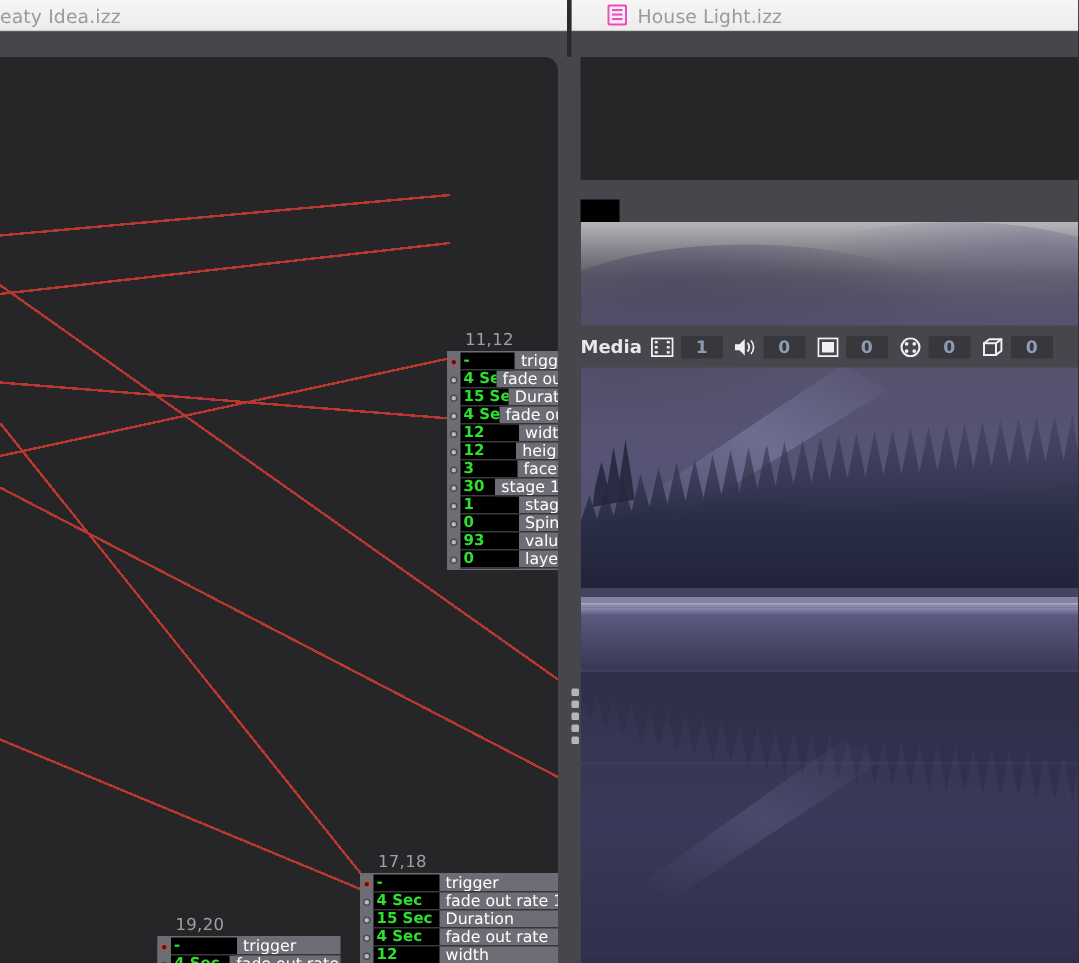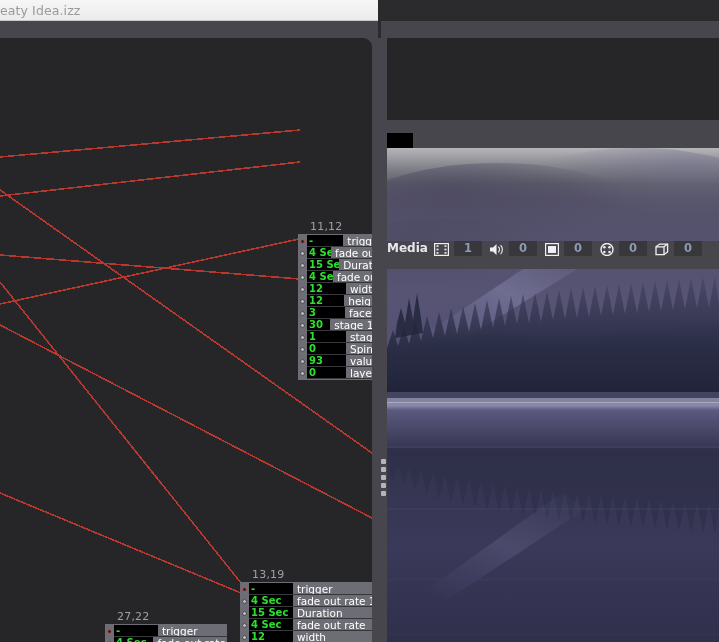--- a/index.html
+++ b/index.html
@@ -116,21 +116,21 @@
 
   
   .r-body{position:absolute;top:21px;left:0;width:338px;height:621px;background:#46464c;}
   .r-strip-a{position:absolute;top:0;left:0;width:338px;height:17px;background:#46464c;}
   .r-dark-panel{position:absolute;top:17px;left:0;width:338px;height:82px;background:#262628;}
   .r-dark-left-gutter{position:absolute;top:17px;left:0;width:6px;height:82px;background:#333338;}
   .r-row-thumb{position:absolute;top:99px;left:0;width:338px;height:28px;background:#46464c;}
   .thumb-black{position:absolute;top:13px;left:5px;width:27px;height:18px;background:#000;}
   .r-mediabar{
     position:absolute;top:196px;left:0;width:338px;height:28px;
-    background:#46464c;display:flex;align-items:flex-start;margin-top:24px;
+    background:#46464c;display:flex;align-items:center;
   }
   .mb-divider{width:2px;height:13px;background:#6a6a72;margin-left:1px;margin-right:5px;}
   .mb-label{color:#e8e8ec;font-size:12px;font-weight:bold;margin-right:6px;white-space:nowrap;}
   .mb-icon{width:16px;height:16px;margin-right:4px;flex:0 0 auto;display:flex;align-items:center;justify-content:center;}
   .mb-field{
     background:#37373c;color:#8d9bb5;font-size:11.5px;font-weight:bold;
     min-width:28px;height:15px;line-height:15px;text-align:center;
     margin-right:7px;border-radius:1px;
   }
   .mb-cycles{color:#e8e8ec;font-size:12px;font-weight:bold;margin-left:10px;white-space:nowrap;}
@@ -266,21 +266,21 @@
               <span class="pport">
                 <span class="pdot"></span>
               </span>
               <span class="pval">0</span>
               <span class="plabel">layer</span>
             </div>
           </div>
       </div>
 
       <div class="node" id="node-1718">
-        <div class="node-title">13,19</div>
+        <div class="node-title">17,18</div>
         <div class="node-body">
             <div class="prow">
               <span class="pport">
                 <span class="pdot trig"></span>
               </span>
               <span class="pval">-</span>
               <span class="plabel">trigger</span>
             </div>
             <div class="prow">
               <span class="pport">
@@ -307,21 +307,21 @@
               <span class="pport">
                 <span class="pdot"></span>
               </span>
               <span class="pval">12</span>
               <span class="plabel">width</span>
             </div>
           </div>
       </div>
 
       <div class="node" id="node-1920">
-        <div class="node-title">27,22</div>
+        <div class="node-title">19,20</div>
         <div class="node-body">
             <div class="prow">
               <span class="pport">
                 <span class="pdot trig"></span>
               </span>
               <span class="pval">-</span>
               <span class="plabel">trigger</span>
             </div>
             <div class="prow">
               <span class="pport">
@@ -335,20 +335,31 @@
 
     </div>
     <div class="canvas-right-strip"></div>
   </div>
 </div>
 
 <div class="win-sep"></div>
 
 <div class="win win-right">
 
+  <div class="titlebar right-tb">
+    <span class="doc-icon">
+      <svg width="13" height="14" viewBox="0 0 13 14">
+        <rect x="0.5" y="0.5" width="12" height="13" rx="1.5" fill="none" stroke="#ee4bbd" stroke-width="1.6"></rect>
+        <rect x="3" y="3" width="7" height="1.4" fill="#ee4bbd"></rect>
+        <rect x="3" y="6" width="7" height="1.4" fill="#ee4bbd"></rect>
+        <rect x="3" y="9" width="7" height="1.4" fill="#ee4bbd"></rect>
+      </svg>
+    </span>
+    <span class="title-text">House Light.izz</span>
+  </div>
 
   <div class="r-body">
     <div class="r-strip-a"></div>
     <div class="r-dark-panel">
       <div class="r-dark-left-gutter"></div>
     </div>
     <div class="r-row-thumb">
       <div class="thumb-black"></div>
     </div>
 

